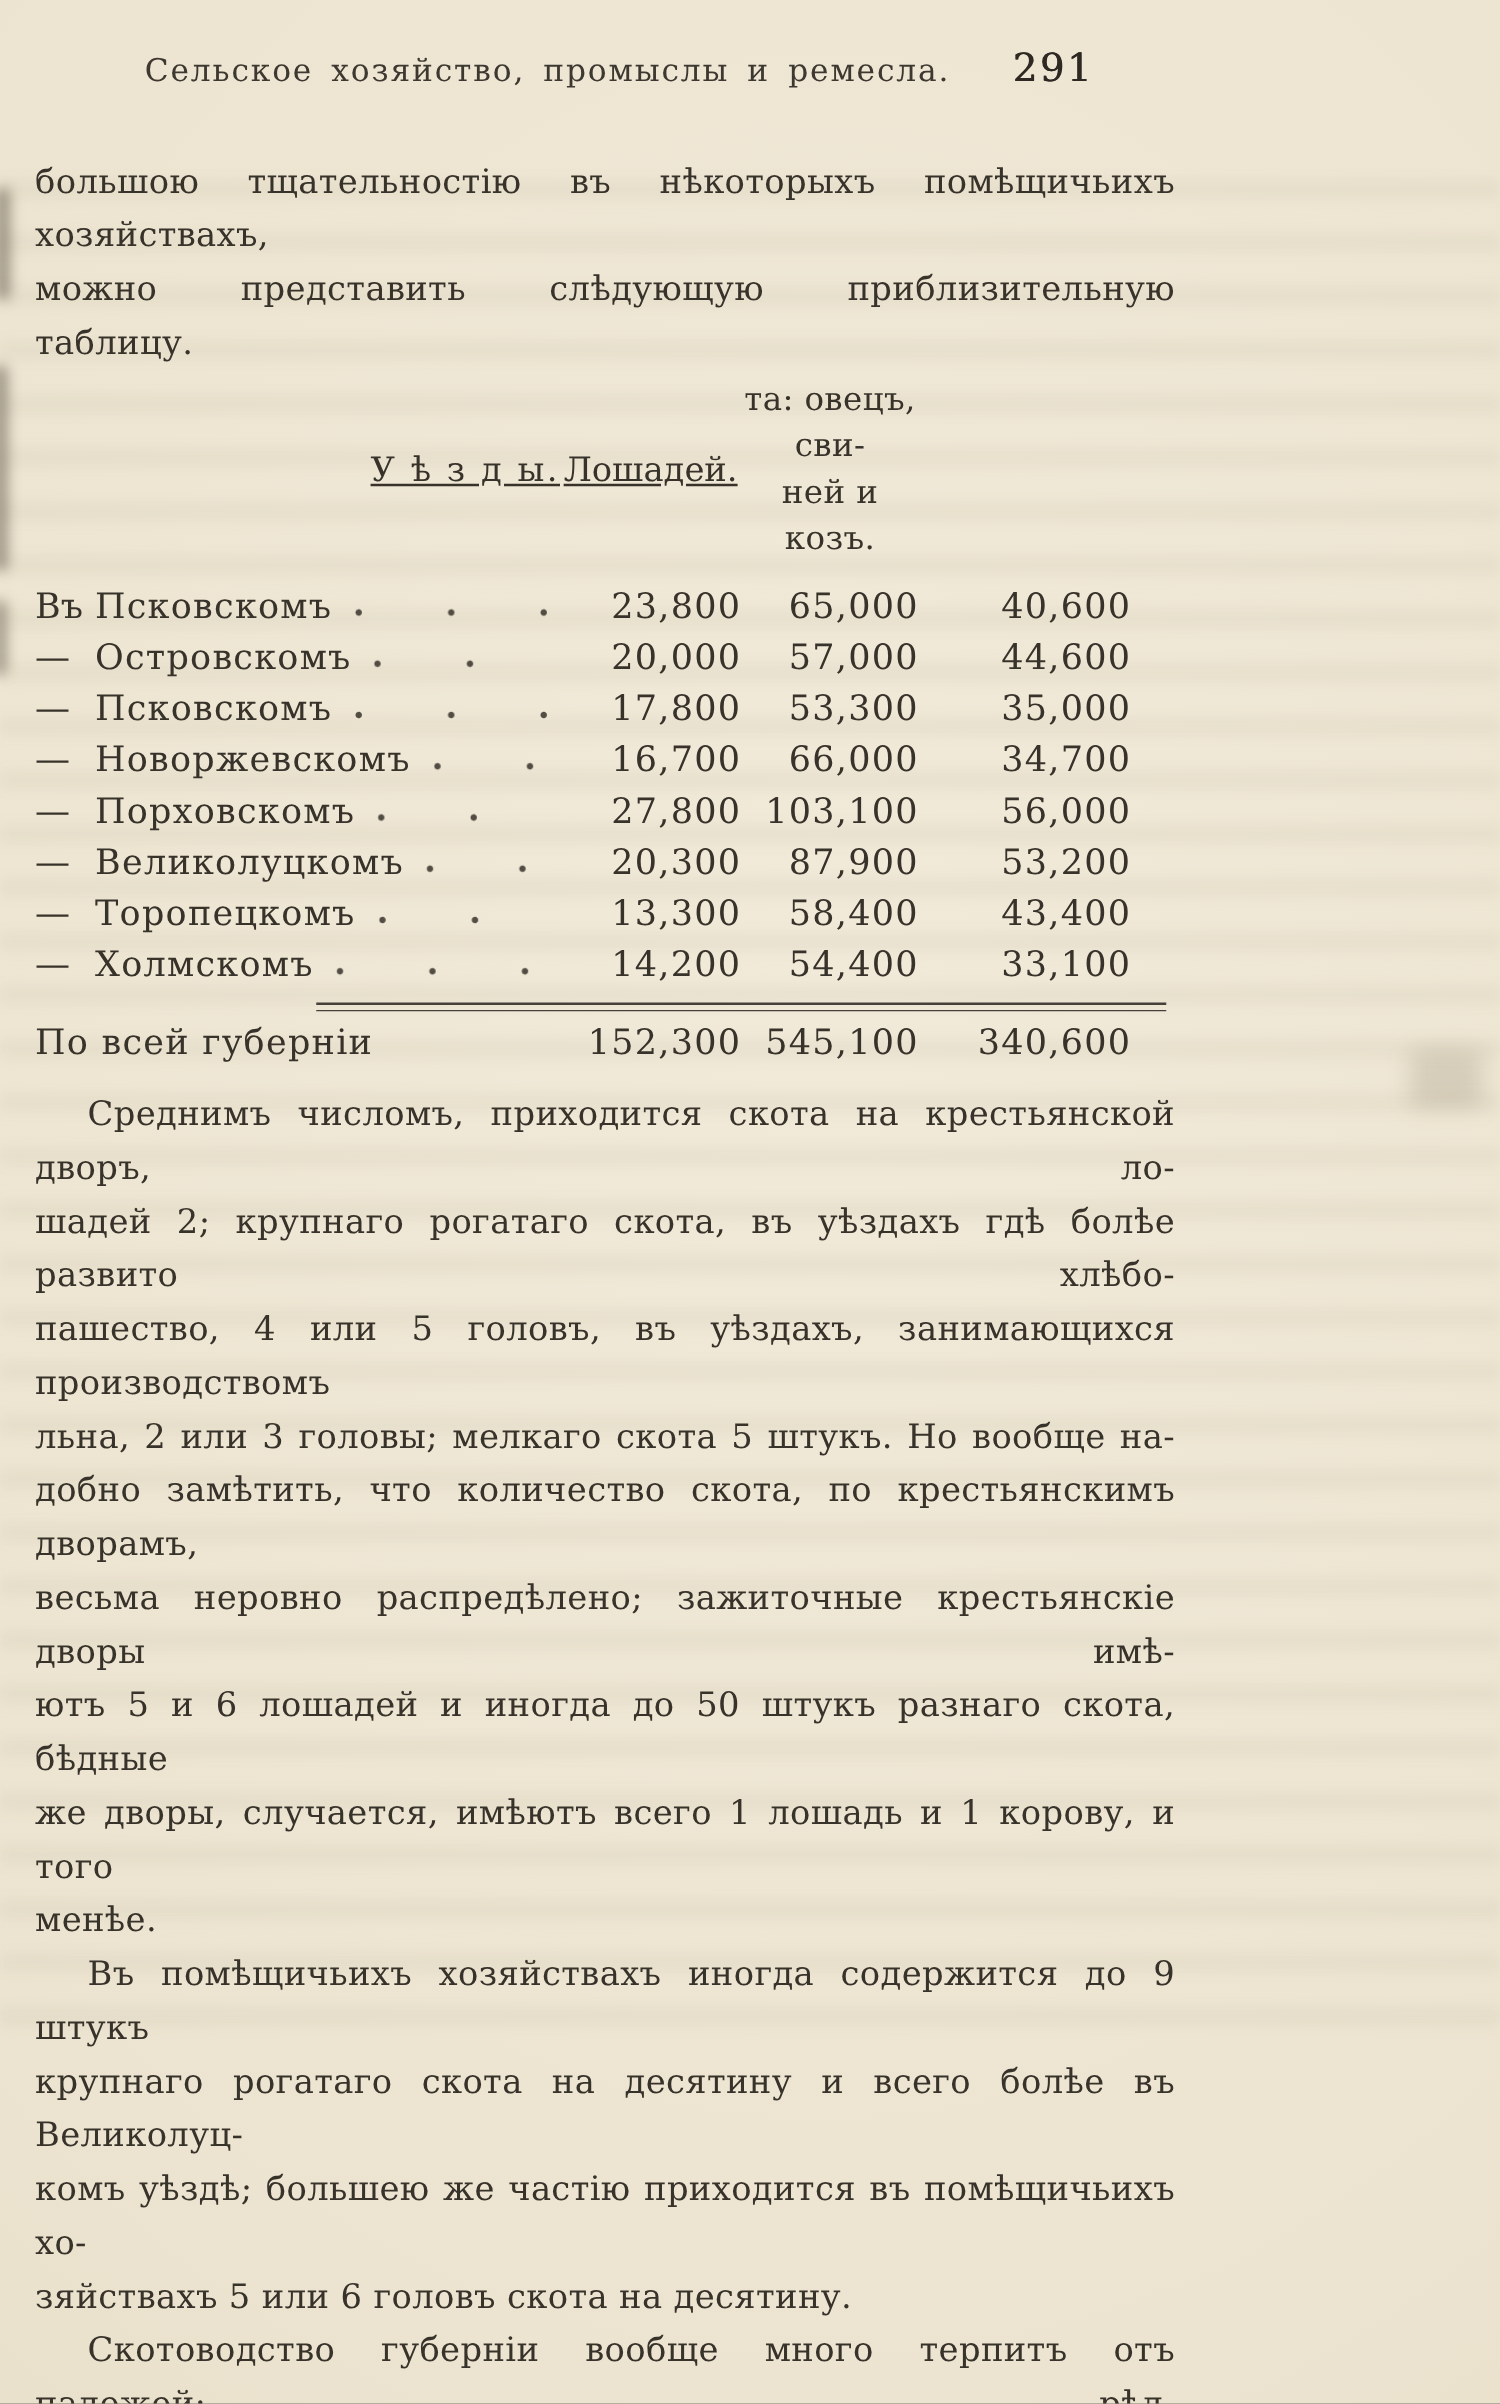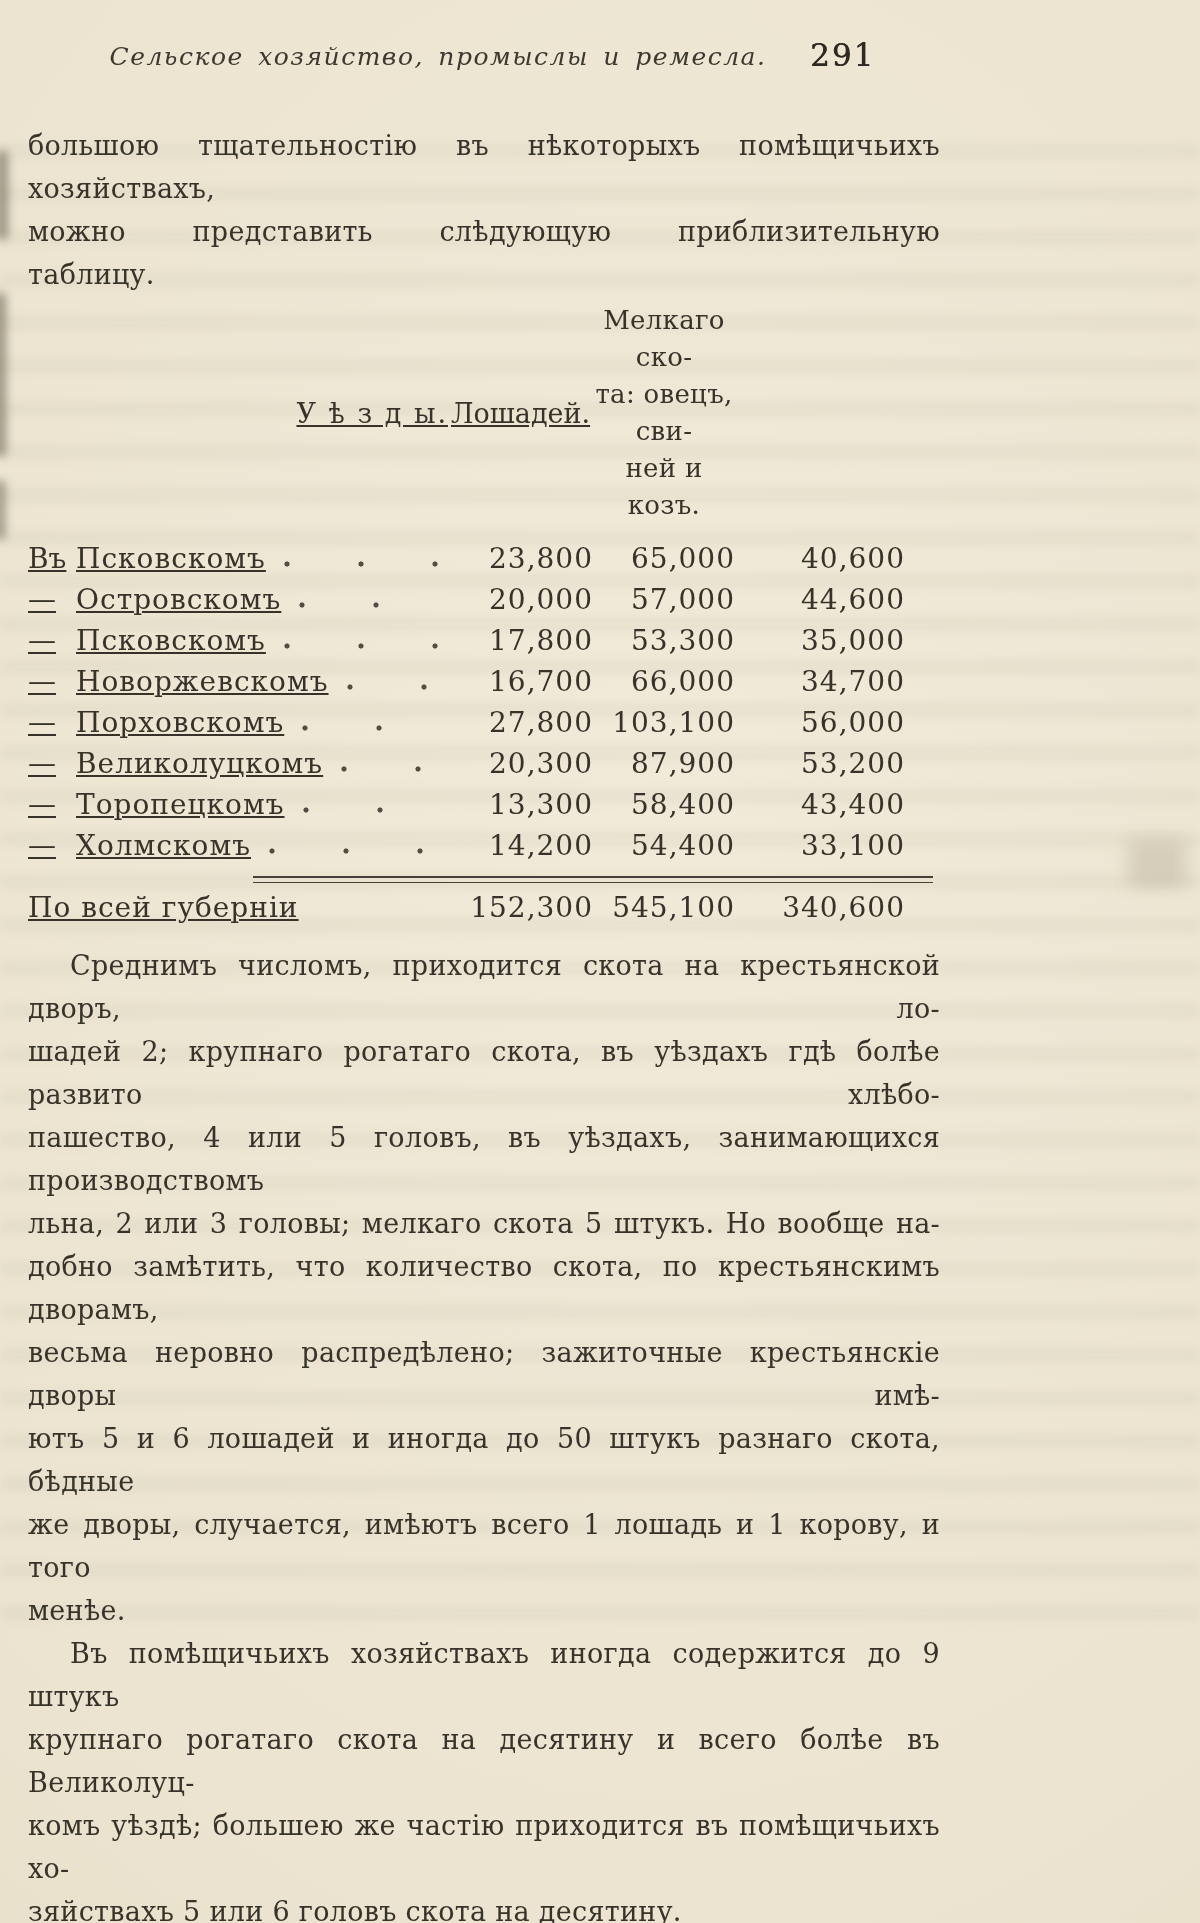--- a/index.html
+++ b/index.html
@@ -8,21 +8,21 @@
     background: radial-gradient(140% 110% at 55% 40%, #f1ead9 0%, #ece4d0 55%, #e2d8c0 100%);
     font-family:"DejaVu Serif", serif;
     color:#37322a;
   }
   .sheet { position:absolute; left:28px; top:0; width:912px; }
 
   
   .running-head { margin-top:42px; position:relative; height:42px; }
   .running-title {
     position:absolute; left:0; width:820px; text-align:center;
-    font-style:italic; font-size:25px; letter-spacing:1.5px; word-spacing:5px; color:#3d3830;
+    font-size:25px; letter-spacing:1.5px; word-spacing:5px; color:#3d3830;
   }
   .page-number {
     position:absolute; left:782px; top:-5px; font-size:31px; letter-spacing:2px;
     color:#2e2922; text-shadow:0.5px 0 0 currentColor;
   }
 
   
   .line {
     font-size:27px; line-height:43px; letter-spacing:0.3px;
     text-align:justify; text-align-last:justify;
@@ -38,21 +38,21 @@
   .thead, .trow { display:grid; grid-template-columns:420px 145px 142px 170px; }
   .thead { align-items:center; }
   .th-districts { text-align:right; font-size:27px; letter-spacing:2px;text-decoration:underline; }
   .th-horses { text-align:center; font-size:27px;text-decoration:underline; }
   .th-stack .line {
     font-size:26px; line-height:37px;
     text-align:center; text-align-last:center; word-spacing:normal;
   }
   .tbody { margin-top:14px; }
   .trow { line-height:41px; font-size:28px; }
-  .cell-district { display:flex; align-items:baseline;text-decoration:underline; }
+  .cell-district { display:flex; align-items:baseline; }
   .prefix { display:inline-block; width:48px; flex:0 0 48px; }
   .dname { letter-spacing:1px; white-space:nowrap; }
   .leader {
     flex:1 1 auto; align-self:stretch; margin:0 10px 0 18px;
     background-image: radial-gradient(circle at 3px 50%, rgba(55,50,42,0.85) 2.1px, rgba(55,50,42,0) 3px);
     background-size:74px 8px; background-repeat:repeat-x; background-position:0 66%;
   }
   .cell-num { text-align:right; letter-spacing:1px; font-variant-numeric:tabular-nums; }
   .total-rule {
     margin:10px 0 0 225px; width:680px; height:4px;
@@ -95,21 +95,20 @@
     <div class="intro para wide-last">
         <div class="line">большою тщательностію въ нѣкоторыхъ помѣщичьихъ хозяйствахъ,</div>
         <div class="line last">можно представить слѣдующую приблизительную таблицу.</div>
       </div>
 
     <div class="table">
       <div class="thead">
         <div class="th th-districts">У ѣ з д ы.</div>
         <div class="th th-horses">Лошадей.</div>
         <div class="th th-stack">
-            <div class="line">Мелкаго ско-</div>
             <div class="line">та: овецъ, сви-</div>
             <div class="line last">ней и козъ.</div>
           </div>
       </div>
 
       <div class="tbody">
         <div class="trow">
           <div class="cell-district">
             <span class="prefix">Въ</span>
             <span class="dname">Псковскомъ</span>

